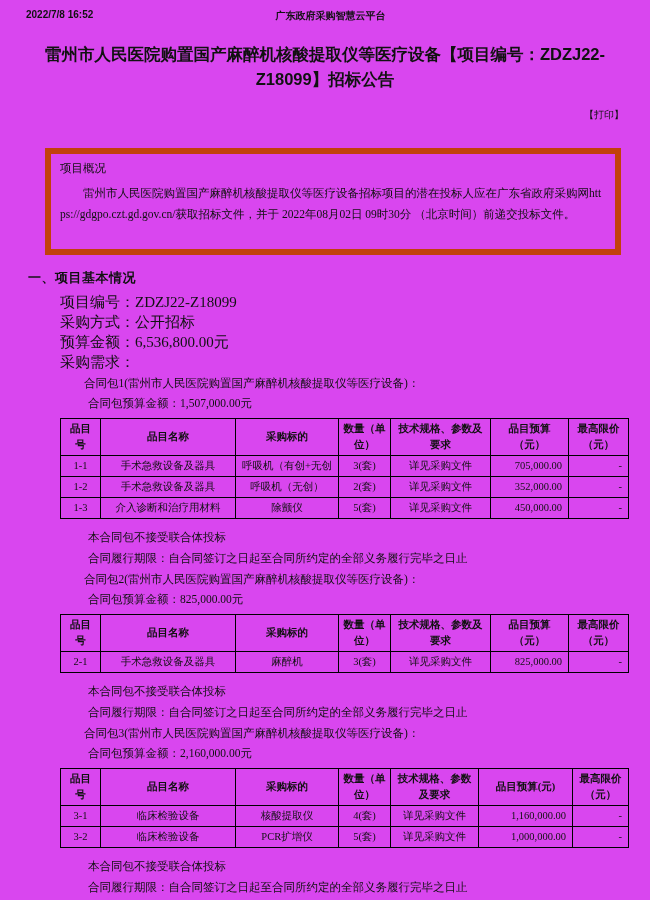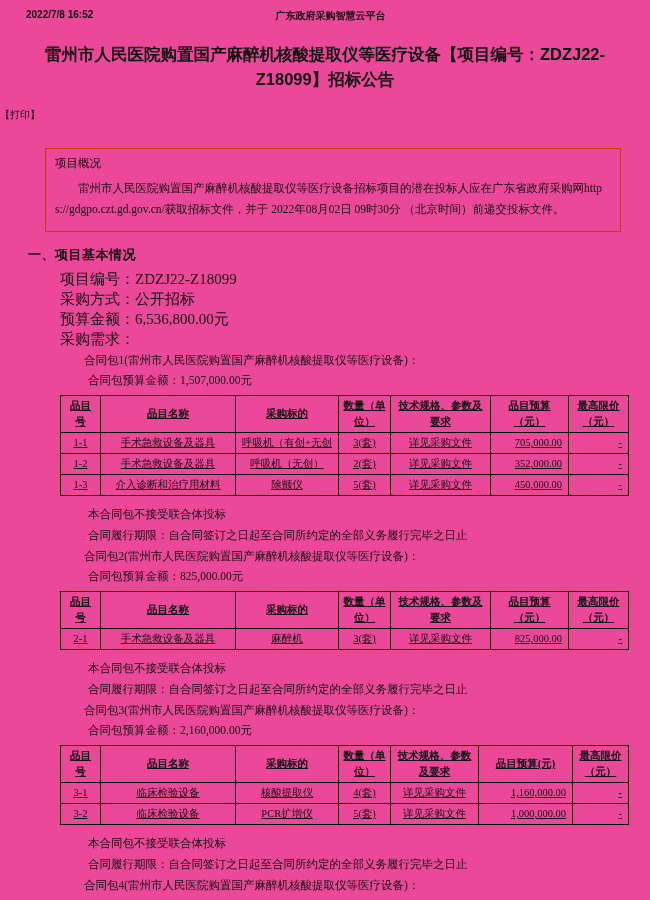--- a/index.html
+++ b/index.html
@@ -1,36 +1,36 @@
 <!DOCTYPE html>
 <html><head>
 <meta charset="utf-8">
 <style>
   html,body{margin:0;padding:0;}
   body{background:#ffffff;}
-  .page{position:relative;width:650px;height:900px;background:#ec4899;overflow:hidden;
+  .page{position:relative;width:650px;height:900px;background:#d946ef;overflow:hidden;
         font-family:"Liberation Serif","DejaVu Serif",serif;color:#111;}
   .topbar{position:relative;height:13px;margin-top:9px;
           font-family:"Liberation Sans","DejaVu Sans",sans-serif;font-size:10px;font-weight:700;}
   .datetime{position:absolute;left:26px;top:0;}
   .site{position:absolute;left:0;right:0;top:0;text-align:center;padding-left:11px;}
   .title{margin:20px 42px 16px;text-align:center;
          font-family:"Liberation Sans","DejaVu Sans",sans-serif;
          font-size:16.5px;line-height:25px;font-weight:700;}
-  .print-row{margin:6px 26px 0 0;text-align:left;font-size:10px;}
+  .print-row{margin:6px 26px 0 0;text-align:right;font-size:10px;}
   .print{color:#111;text-decoration:none;cursor:pointer;}
-  .overview-box{margin:26px 29px 0 45px;border:1px solid #c2410c;padding:7px 10px 11px 9px;}
+  .overview-box{margin:26px 29px 0 45px;border:6px solid #c2410c;padding:7px 10px 24px 9px;}
   .ov-label{font-size:11.5px;}
   .ov-text{margin:7px 0 0;font-size:11.5px;line-height:21px;text-indent:2em;word-break:break-all;}
   .section{margin:14px 0 0 28px;font-size:13px;font-weight:700;letter-spacing:.5px;font-family:Liberation Mono, monospace;}
   p.field{margin:7px 0 0 60px;font-size:15px;line-height:13px;}
   p.field.first{margin-top:9px;}
   .pkg-title{margin:8px 0 0 84px;font-size:11.5px;line-height:13px;}
   .pkg-budget{margin:7px 0 0 88px;font-size:11.5px;line-height:13px;}
-  table.items{width:568px;margin:8px 0 0 60px;border-collapse:collapse;table-layout:fixed;font-size:10.5px;text-decoration:underline;}
+  table.items{width:568px;margin:8px 0 0 60px;border-collapse:collapse;table-layout:fixed;font-size:10.5px;}
   .items th,.items td{border:1px solid #000;padding:2px 3px;text-align:center;vertical-align:middle;line-height:16px;overflow:hidden;}
   .items th{font-weight:700;}
   .items th.h0{padding:2px 8px;}
   .items td.c5,.items td.c6{text-align:right;padding-right:6px;}
   .note{margin:8px 0 0 88px;font-size:11.5px;line-height:13px;}
   .note-first{margin-top:12px;}
 </style>
 </head>
 <body>
 

